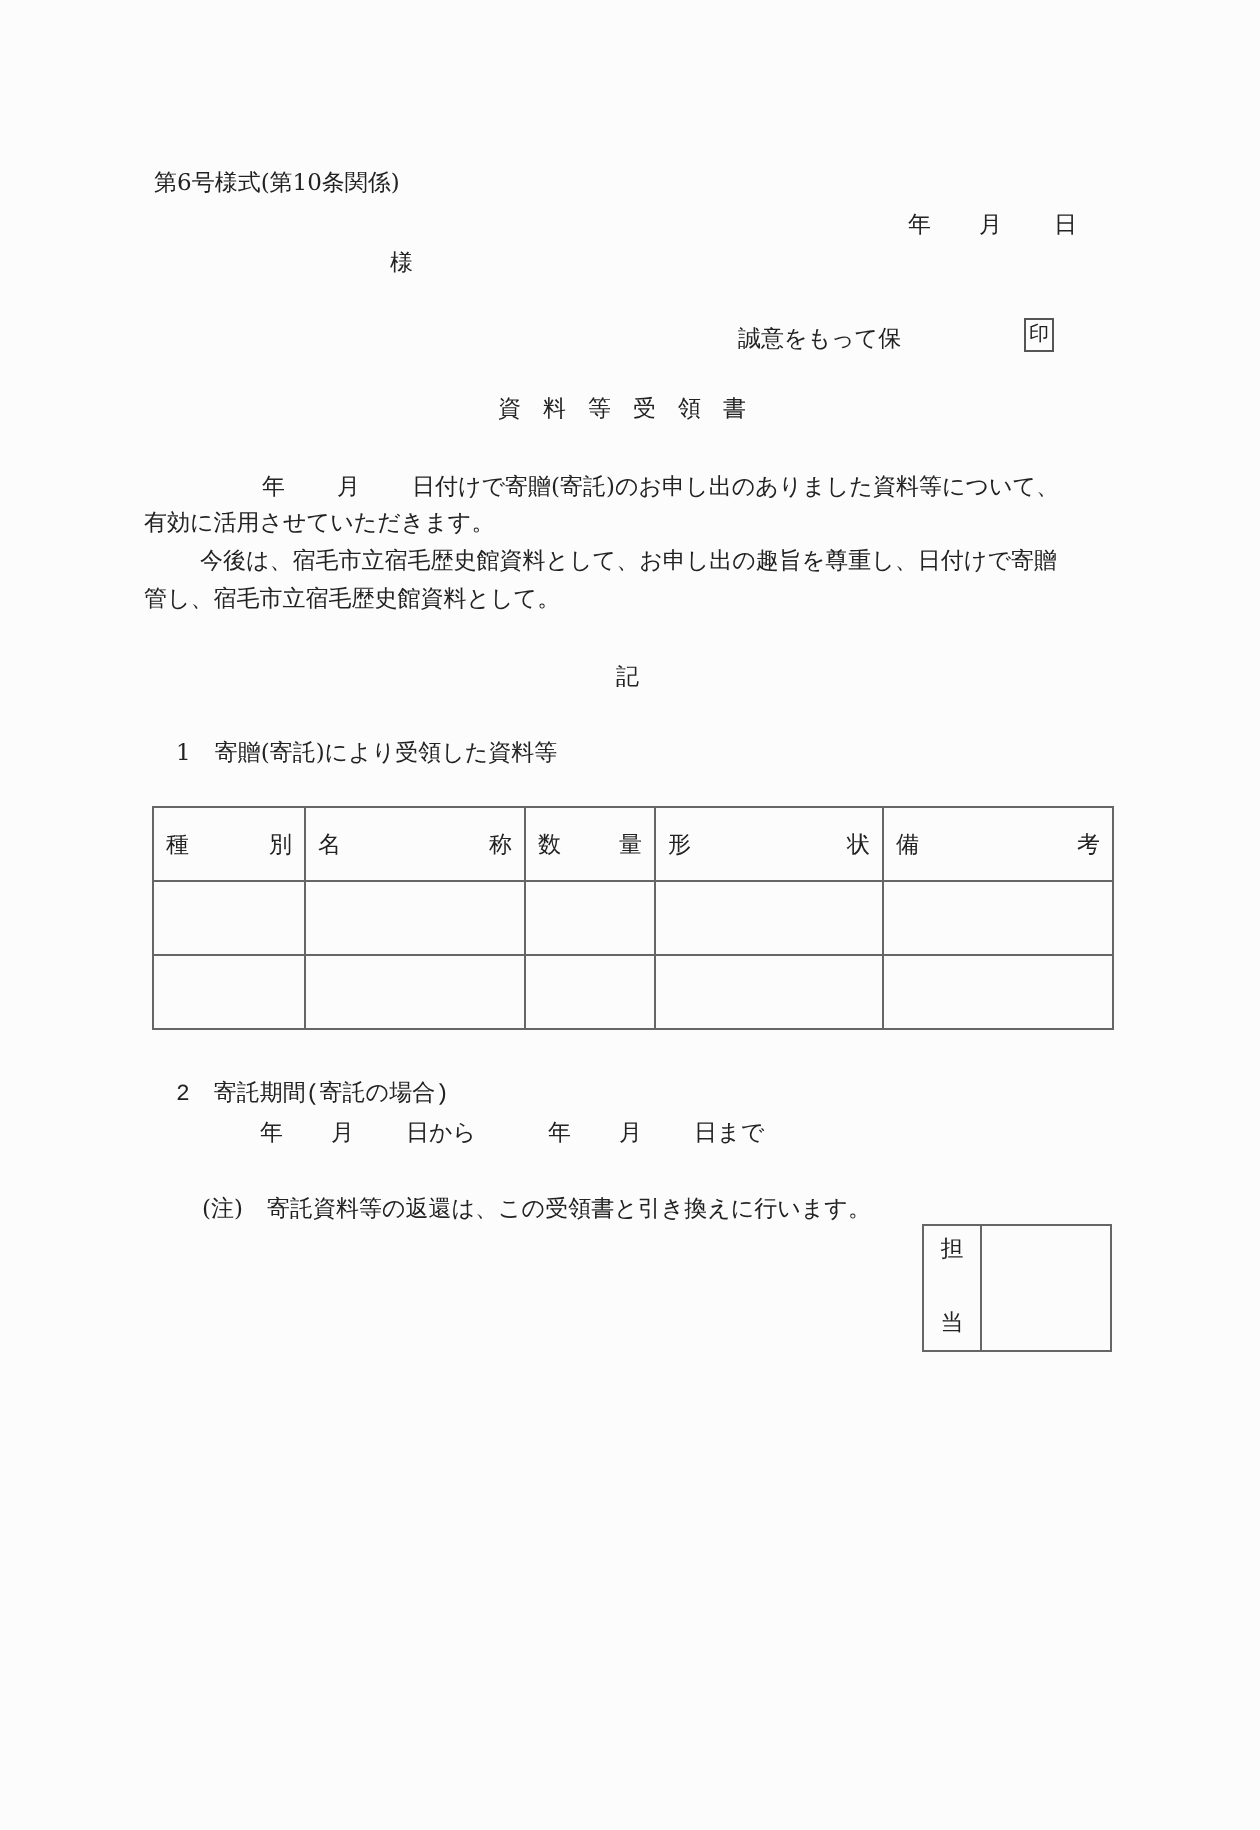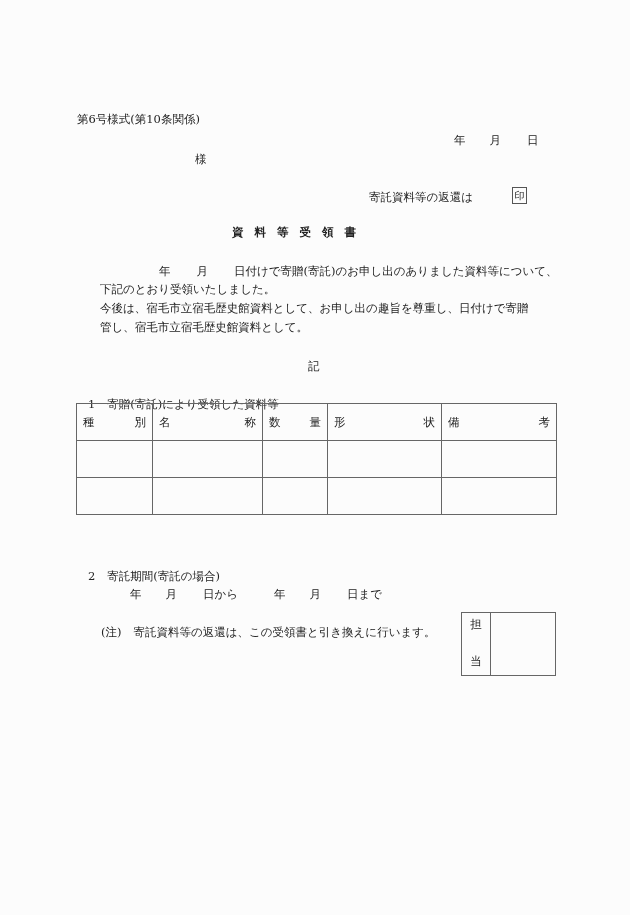--- a/index.html
+++ b/index.html
@@ -5,52 +5,52 @@
     html, body { margin: 0; padding: 0; }
     body {
       width: 630px; height: 915px;
       background: #fcfcfc;
       position: relative;
       overflow: hidden;
       font-family: "DejaVu Serif", "Liberation Serif", serif;
       color: #222;
       font-size: 11.5px;
     }
-    .abs { position: absolute; white-space: nowrap; line-height: 14px; margin-top: 28px; }
+    .abs { position: absolute; white-space: nowrap; line-height: 14px; }
     .form-no { left: 77px; top: 84px; }
     .date-top { left: 454px; top: 105px; }
     .date-top span { display: inline-block; }
     .addressee { left: 195px; top: 124px; }
     .issuer { left: 369px; top: 162px; }
     .seal {
       left: 512px; top: 159px;
       width: 13px; height: 15px;
       border: 1px solid #555;
       font-size: 10px; line-height: 15px; text-align: center;
     }
-    .title { left: 232px; top: 197px; letter-spacing: 11px; font-weight: bold; }
-    .para { left: 100px; width: 470px; }
+    .title { left: 249px; top: 197px; letter-spacing: 11px; }
+    .para { left: 72px; width: 470px; }
     .p1 { top: 236px; }
     .p2 { top: 254px; }
     .p3 { top: 273px; }
     .p4 { top: 292px; }
     .ki { left: 308px; top: 331px; }
     .sec1 { left: 88px; top: 369px; text-align: center; }
     table.items {
       position: absolute; left: 76px; top: 403px;
       border-collapse: collapse;
       width: 481px;
     }
     table.items td {
       border: 1.3px solid #666;
       height: 36px; padding: 0 6px;
       font-size: 11.5px;
     }
     .hcell { display: flex; justify-content: space-between; }
-    .sec2 { left: 88px; top: 541px; }
+    .sec2 { left: 88px; top: 541px; font-family: Liberation Mono, monospace; }
     .period { left: 130px; top: 559px; }
     .note { left: 101px; top: 597px; }
     table.staff {
       position: absolute; left: 461px; top: 612px;
       border-collapse: collapse;
     }
     table.staff td { border: 1.3px solid #666; padding: 0; }
     .staff-label {
       width: 28px; height: 62px;
       display: flex; flex-direction: column; justify-content: space-between;
@@ -62,29 +62,29 @@
 <body>
 
 <div class="abs form-no">第6号様式(第10条関係)</div>
 
 <div class="abs date-top">
   <span>年</span><span style="width:24px"></span><span>月</span><span style="width:26px"></span><span>日</span>
 </div>
 
 <div class="abs addressee">様</div>
 
-<div class="abs issuer">寄託資料等の返還は</div>
+<div class="abs issuer">誠意をもって保</div>
 <div class="abs seal">印</div>
 
 <div class="abs title">資料等受領書</div>
 
 <div class="abs para p1">
   <span style="display:inline-block;width:59px"></span><span>年</span><span style="display:inline-block;width:26px"></span><span>月</span><span style="display:inline-block;width:26px"></span><span>日付けで寄贈(寄託)のお申し出のありました資料等について、</span>
 </div>
-<div class="abs para p2">下記のとおり受領いたしました。</div>
+<div class="abs para p2">有効に活用させていただきます。</div>
 <div class="abs para p3" style="left:100px">今後は、宿毛市立宿毛歴史館資料として、お申し出の趣旨を尊重し、日付けで寄贈</div>
 <div class="abs para p4">管し、宿毛市立宿毛歴史館資料として。</div>
 
 <div class="abs ki">記</div>
 
 <div class="abs sec1">
   <span>1</span><span style="display:inline-block;width:12px"></span><span>寄贈(寄託)により受領した資料等</span>
 </div>
 
 <table class="items">

